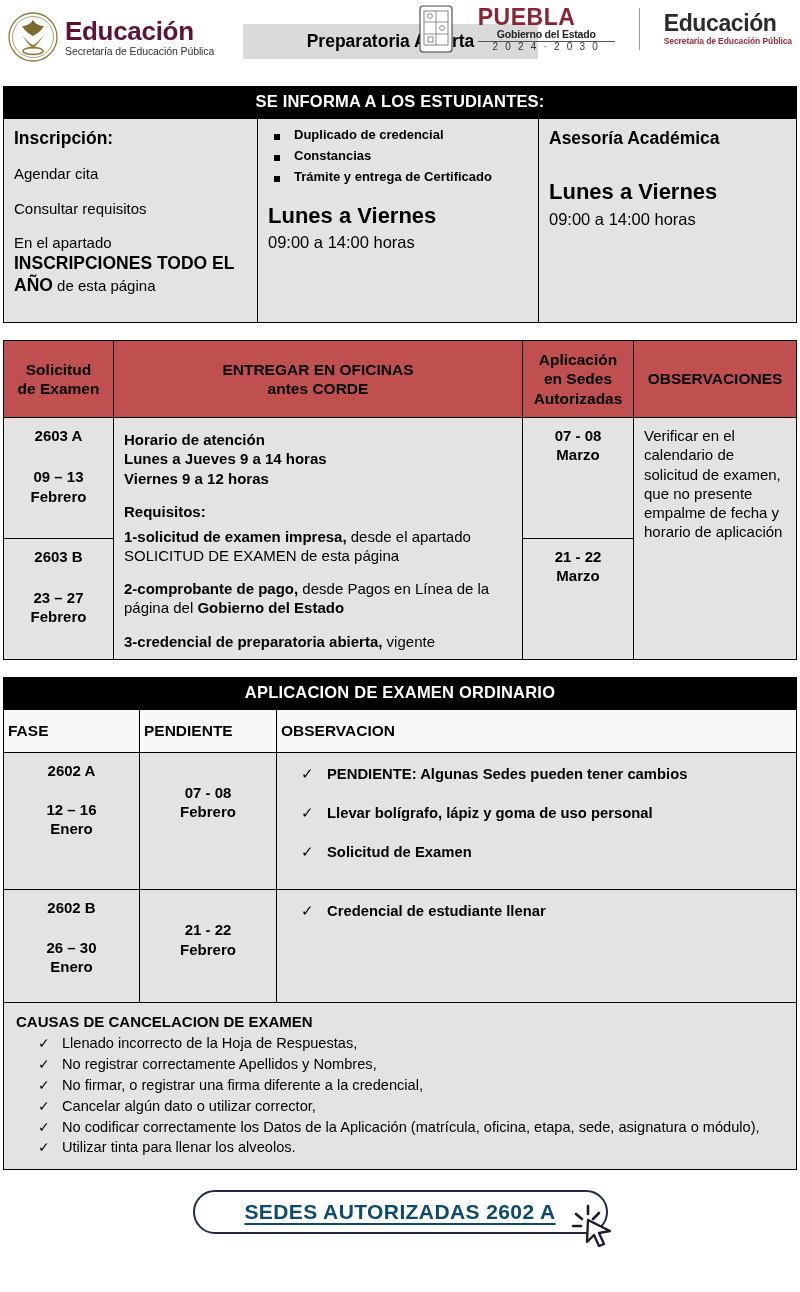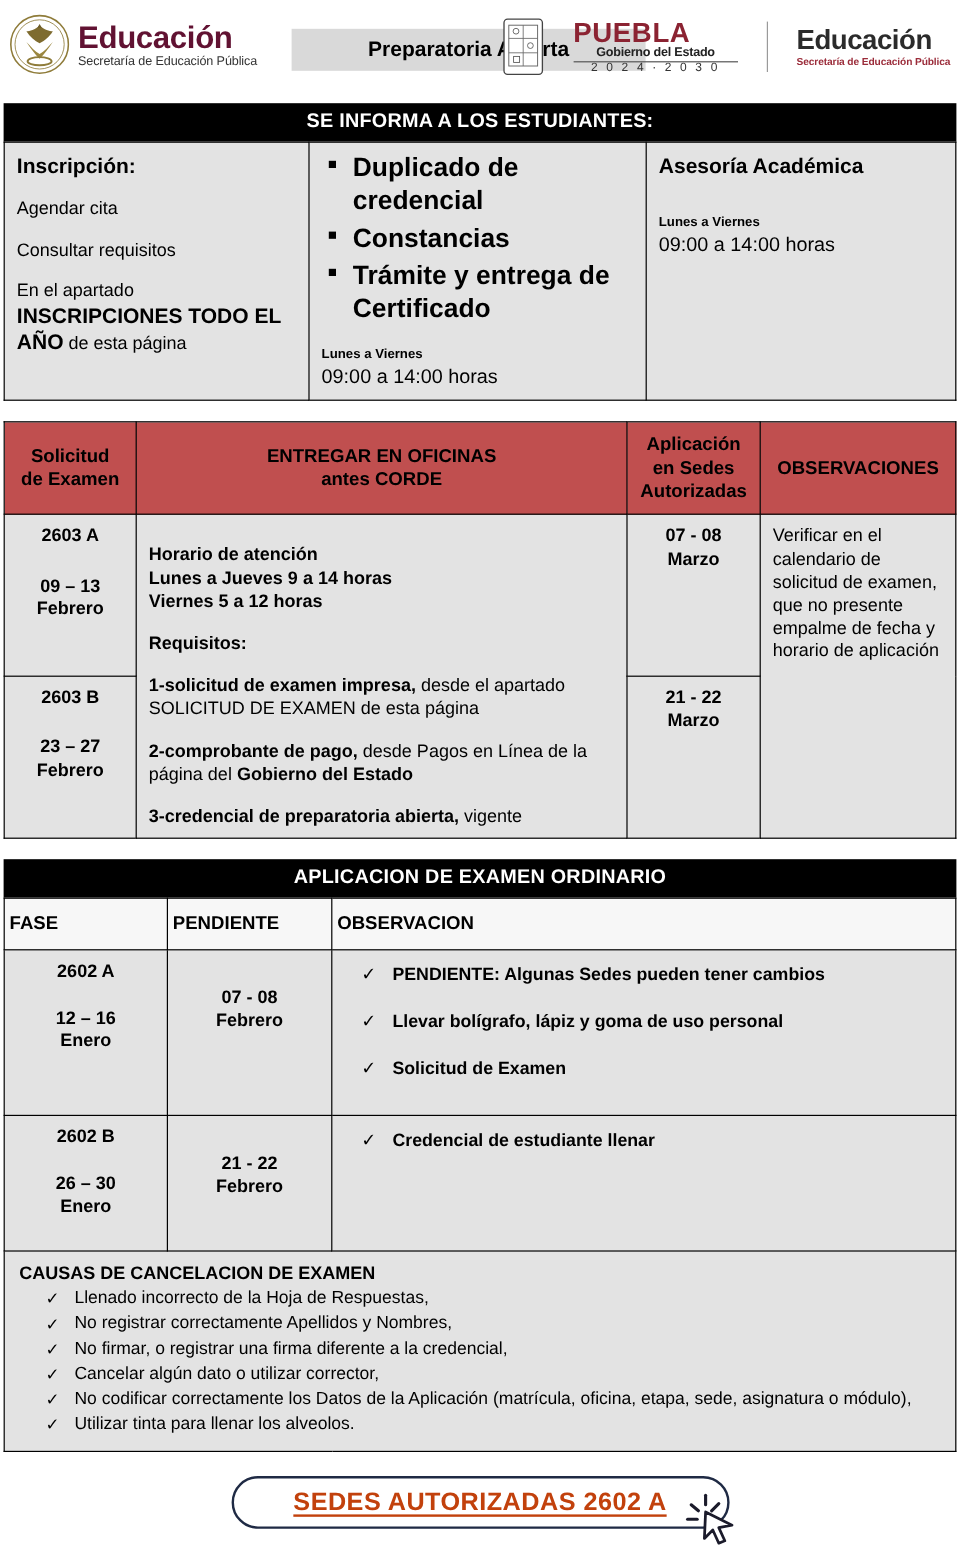--- a/index.html
+++ b/index.html
@@ -39,21 +39,21 @@
   .title-chip {
     position: absolute; left: 243px; top: 24px;
     width: 295px; height: 35px;
     background: #d9d9d9;
     display: flex; align-items: center; justify-content: center;
   }
   .title-chip span { font-size: 17.5px; font-weight: bold; color: #000; }
 
   
   .pue-logo {
-    position: absolute; right: 8px; top: 10px;
+    position: absolute; right: 8px; top: 0;
     display: flex; align-items: center; gap: 24px; height: 58px; justify-content: flex-end;
   }
   .pue-shield {
     width: 36px; height: 52px; flex: 0 0 auto;
   }
   .pue-words { line-height: 1; }
   .pue-name {
     font-size: 23px; font-weight: bold; color: #8b2332;
     letter-spacing: 0.5px; line-height: 1;
   }
@@ -92,39 +92,39 @@
   }
 
   
   #b1 { margin-top: 12px; }
   #b1 .tbl td { height: 204px; }
   .t1 { font-size: 17px; }
   .t1 .big { font-weight: bold; font-size: 17.5px; }
   .t1 p { margin: 0 0 15px; }
   .bullets { list-style: none; margin: 0; padding: 0 0 0 4px; }
   .bullets li {
-    font-weight: bold; font-size: 22px; line-height: 1.22;
+    font-weight: bold; font-size: 13px; line-height: 1.22;
     padding-left: 22px; position: relative; margin-bottom: 5px;
   }
   .bullets li .sq {
     position: absolute; left: 2px; top: 7px;
     width: 6px; height: 6px; background: #000;
   }
-  .hrs-head { font-weight: bold; font-size: 11px; margin: 0; }
+  .hrs-head { font-weight: bold; font-size: 22px; margin: 0; }
   .hrs { font-size: 16.5px; margin: 2px 0 0; }
 
   
   #b2 { margin-top: 17px; }
   .redhead td {
     background: #c04f4f !important; text-align: center;
     font-weight: bold; font-size: 15.5px; line-height: 1.25;
     vertical-align: middle; padding: 9px 4px;
   }
   .c-mid { text-align: center; font-weight: bold; vertical-align: middle; }
-  .req p { margin: 16px 0 14px; }
+  .req p { margin: 4px 0 14px; }
   .req p:last-child { margin-bottom: 0; }
   .req .b { font-weight: bold; }
   .obs-cell { vertical-align: middle; font-size: 14.5px; line-height: 1.4; }
 
   
   #b3 { margin-top: 17px; }
   .whitehead td {
     background: #f7f7f7 !important; text-align: left;
     font-weight: bold; font-size: 15.5px;
     vertical-align: middle; padding: 11px 4px;
@@ -147,21 +147,21 @@
   .cancel-list li .ck { position: absolute; left: 0; top: 0; font-size: 14px; }
 
   
   .footer { margin-top: 20px; display: flex; justify-content: center; position: relative; }
   .pill {
     width: 415px; height: 44px; border: 2px solid #1f2a44; border-radius: 26px;
     display: flex; align-items: center; justify-content: center;
     position: relative; background: #fff;
   }
   .pill a {
-    color: #c2410c; font-weight: bold; font-size: 21px;
+    color: #0c4a6e; font-weight: bold; font-size: 21px;
     text-decoration: underline; text-underline-offset: 4px;
     letter-spacing: 0.4px;
   }
   .cursor-ico { position: absolute; right: -14px; bottom: -16px; width: 54px; height: 48px; }
 </style>
 </head>
 <body>
 
 <div class="page">
 
@@ -277,21 +277,21 @@
         <td class="c-mid" style="height:110px">
           <div>2603 A</div>
           <div style="height:22px"></div>
           <div>09 – 13</div>
           <div>Febrero</div>
         </td>
         <td class="req" rowspan="2">
           <p>
             <span class="b">Horario de atención</span><br>
             <span class="b">Lunes a Jueves 9 a 14 horas</span><br>
-            <span class="b">Viernes 5 a 12 horas</span>
+            <span class="b">Viernes 9 a 12 horas</span>
           </p>
           <p class="b" style="margin-bottom:6px">Requisitos:</p>
           <p><span class="b">1-solicitud de examen impresa,</span><span> desde el apartado SOLICITUD DE EXAMEN de esta página</span></p>
           <p><span class="b">2-comprobante de pago,</span><span> desde Pagos en Línea de la página del </span><span class="b">Gobierno del Estado</span></p>
           <p><span class="b">3-credencial de preparatoria abierta,</span><span> vigente</span></p>
         </td>
         <td class="c-mid">
           <div>07 - 08</div>
           <div>Marzo</div>
         </td>

